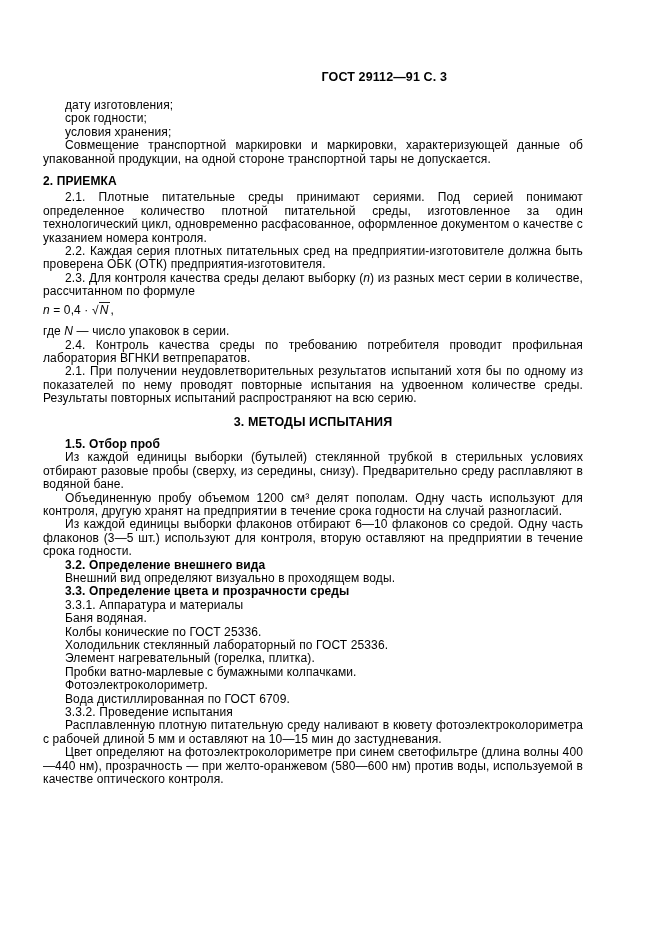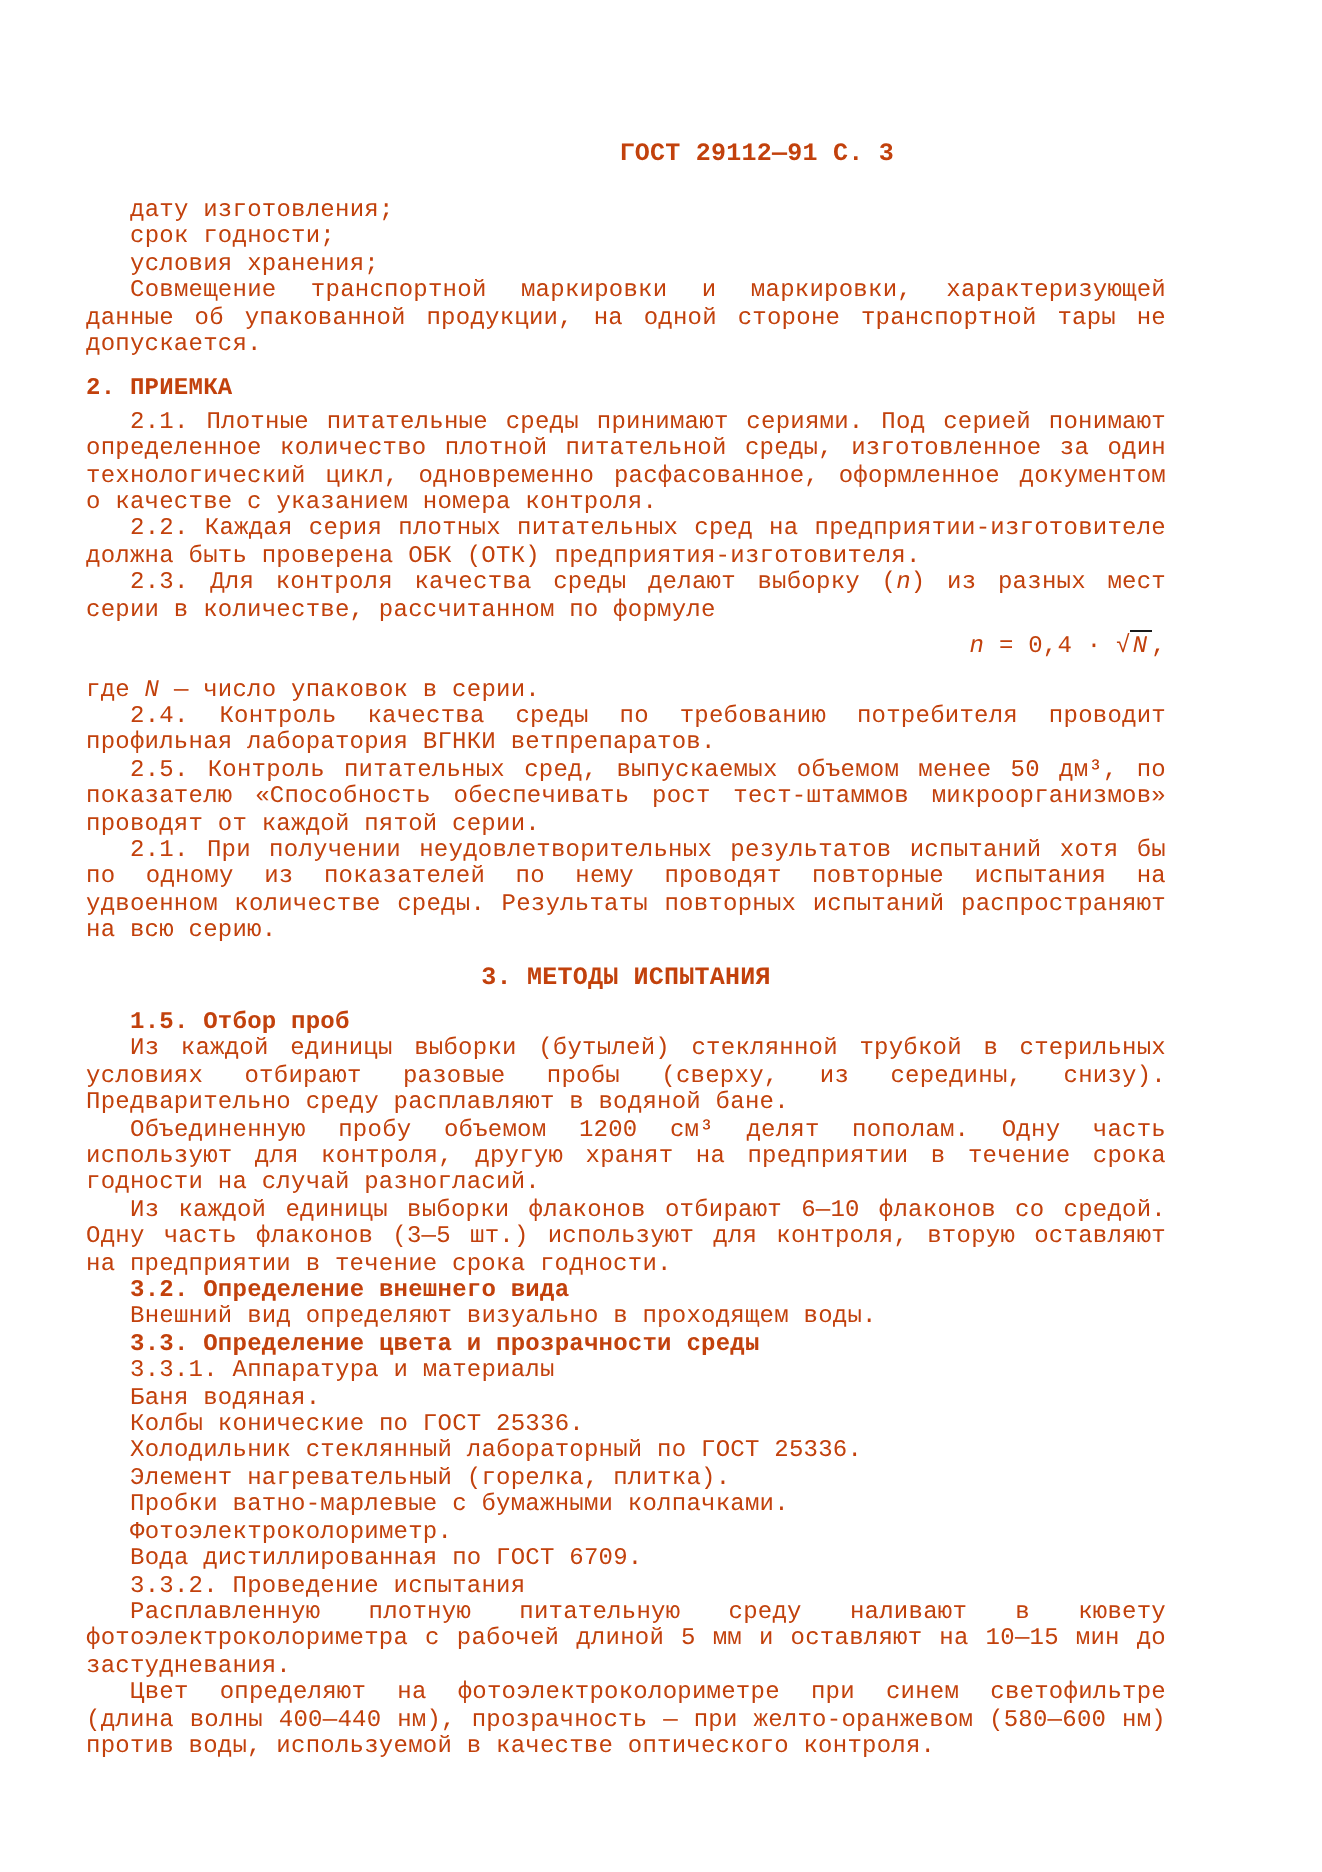--- a/index.html
+++ b/index.html
@@ -4,22 +4,22 @@
 <style>
   html, body { margin: 0; padding: 0; }
   body {
     width: 661px; height: 936px;
     background: #ffffff;
     overflow: hidden;
   }
   .page {
     position: relative;
     width: 525px; height: 936px;
-    font-family: Liberation Mono, monospace;
-    color: #c2410c;
+    font-family: Liberation Sans, sans-serif;
+    color: #000000;
     font-size: 12px;
     line-height: 13.4px;
     letter-spacing: 0.12px;
   }
   .header {
     position: absolute;
     top: 71px; right: 78px;
     font-weight: bold;
     font-size: 12.5px;
     white-space: nowrap;
@@ -29,21 +29,21 @@
     top: 99px; left: 43px;
     width: 540px;
   }
   .content > div { margin: 0; hyphens: manual; }
   .para     { text-align: justify; text-indent: 22px; }
   .flush    { text-align: justify; }
   .item     { text-indent: 22px; }
   .bolditem { text-indent: 22px; font-weight: bold; }
   .h2sec    { font-weight: bold; font-size: 12px; margin: 9px 0 3px !important; }
   .h3sec    { text-align: center; font-weight: bold; font-size: 12.5px; margin: 10px 0 9px !important; }
-  .formula  { text-align: right; margin: 5px 0 8px !important; }
+  .formula  { text-align: left; margin: 5px 0 8px !important; }
   .it  { font-style: italic; }
   .rad { font-style: italic; border-top: 1px solid #1b1b1b; padding: 0 2px 0 1px; }
   .sqrtsign { font-style: normal; }
 </style>
 </head>
 <body>
 
 <div class="page">
   <div class="header">ГОСТ 29112—91 С. 3</div>
   <div class="content">
@@ -51,21 +51,20 @@
       <div class="item">срок годности;</div>
       <div class="item">условия хранения;</div>
       <div class="para">Совмещение транспортной маркировки и маркировки, характеризующей данные об упакован­ной продукции, на одной стороне транспортной тары не допускается.</div>
       <div class="h2sec">2. ПРИЕМКА</div>
       <div class="para">2.1. Плотные питательные среды принимают сериями. Под серией понимают определенное количество плотной питательной среды, изготовленное за один технологический цикл, одновремен­но расфасованное, оформленное документом о качестве с указанием номера контроля.</div>
       <div class="para">2.2. Каждая серия плотных питательных сред на предприятии-изготовителе должна быть про­верена ОБК (ОТК) предприятия-изготовителя.</div>
       <div class="para"><span>2.3. Для контроля качества среды делают выборку (</span><span class="it">n</span><span>) из разных мест серии в количестве, рассчитанном по формуле</span></div>
       <div class="formula"><span class="it">n </span><span>= 0,4 · </span><span class="sqrtsign">√</span><span class="rad">N</span><span>,</span></div>
       <div class="flush"><span>где </span><span class="it">N</span><span> — число упаковок в серии.</span></div>
       <div class="para">2.4. Контроль качества среды по требованию потребителя проводит профильная лаборатория ВГНКИ ветпрепаратов.</div>
-      <div class="para">2.5. Контроль питательных сред, выпускаемых объемом менее 50 дм³, по показателю «Способ­ность обеспечивать рост тест-штаммов микроорганизмов» проводят от каждой пятой серии.</div>
       <div class="para">2.1. При получении неудовлетворительных результатов испытаний хотя бы по одному из показателей по нему проводят повторные испытания на удвоенном количестве среды. Результаты повторных испытаний распространяют на всю серию.</div>
       <div class="h3sec">3. МЕТОДЫ ИСПЫТАНИЯ</div>
       <div class="bolditem">1.5. Отбор проб</div>
       <div class="para">Из каждой единицы выборки (бутылей) стеклянной трубкой в стерильных условиях отбирают разовые пробы (сверху, из середины, снизу). Предварительно среду расплавляют в водяной бане.</div>
       <div class="para">Объединенную пробу объемом 1200 см³ делят пополам. Одну часть используют для контроля, другую хранят на предприятии в течение срока годности на случай разногласий.</div>
       <div class="para">Из каждой единицы выборки флаконов отбирают 6—10 флаконов со средой. Одну часть флаконов (3—5 шт.) используют для контроля, вторую оставляют на предприятии в течение срока годности.</div>
       <div class="bolditem">3.2. Определение внешнего вида</div>
       <div class="item">Внешний вид определяют визуально в проходящем воды.</div>
       <div class="bolditem">3.3. Определение цвета и прозрачности среды</div>
       <div class="item">3.3.1. Аппаратура и материалы</div>

